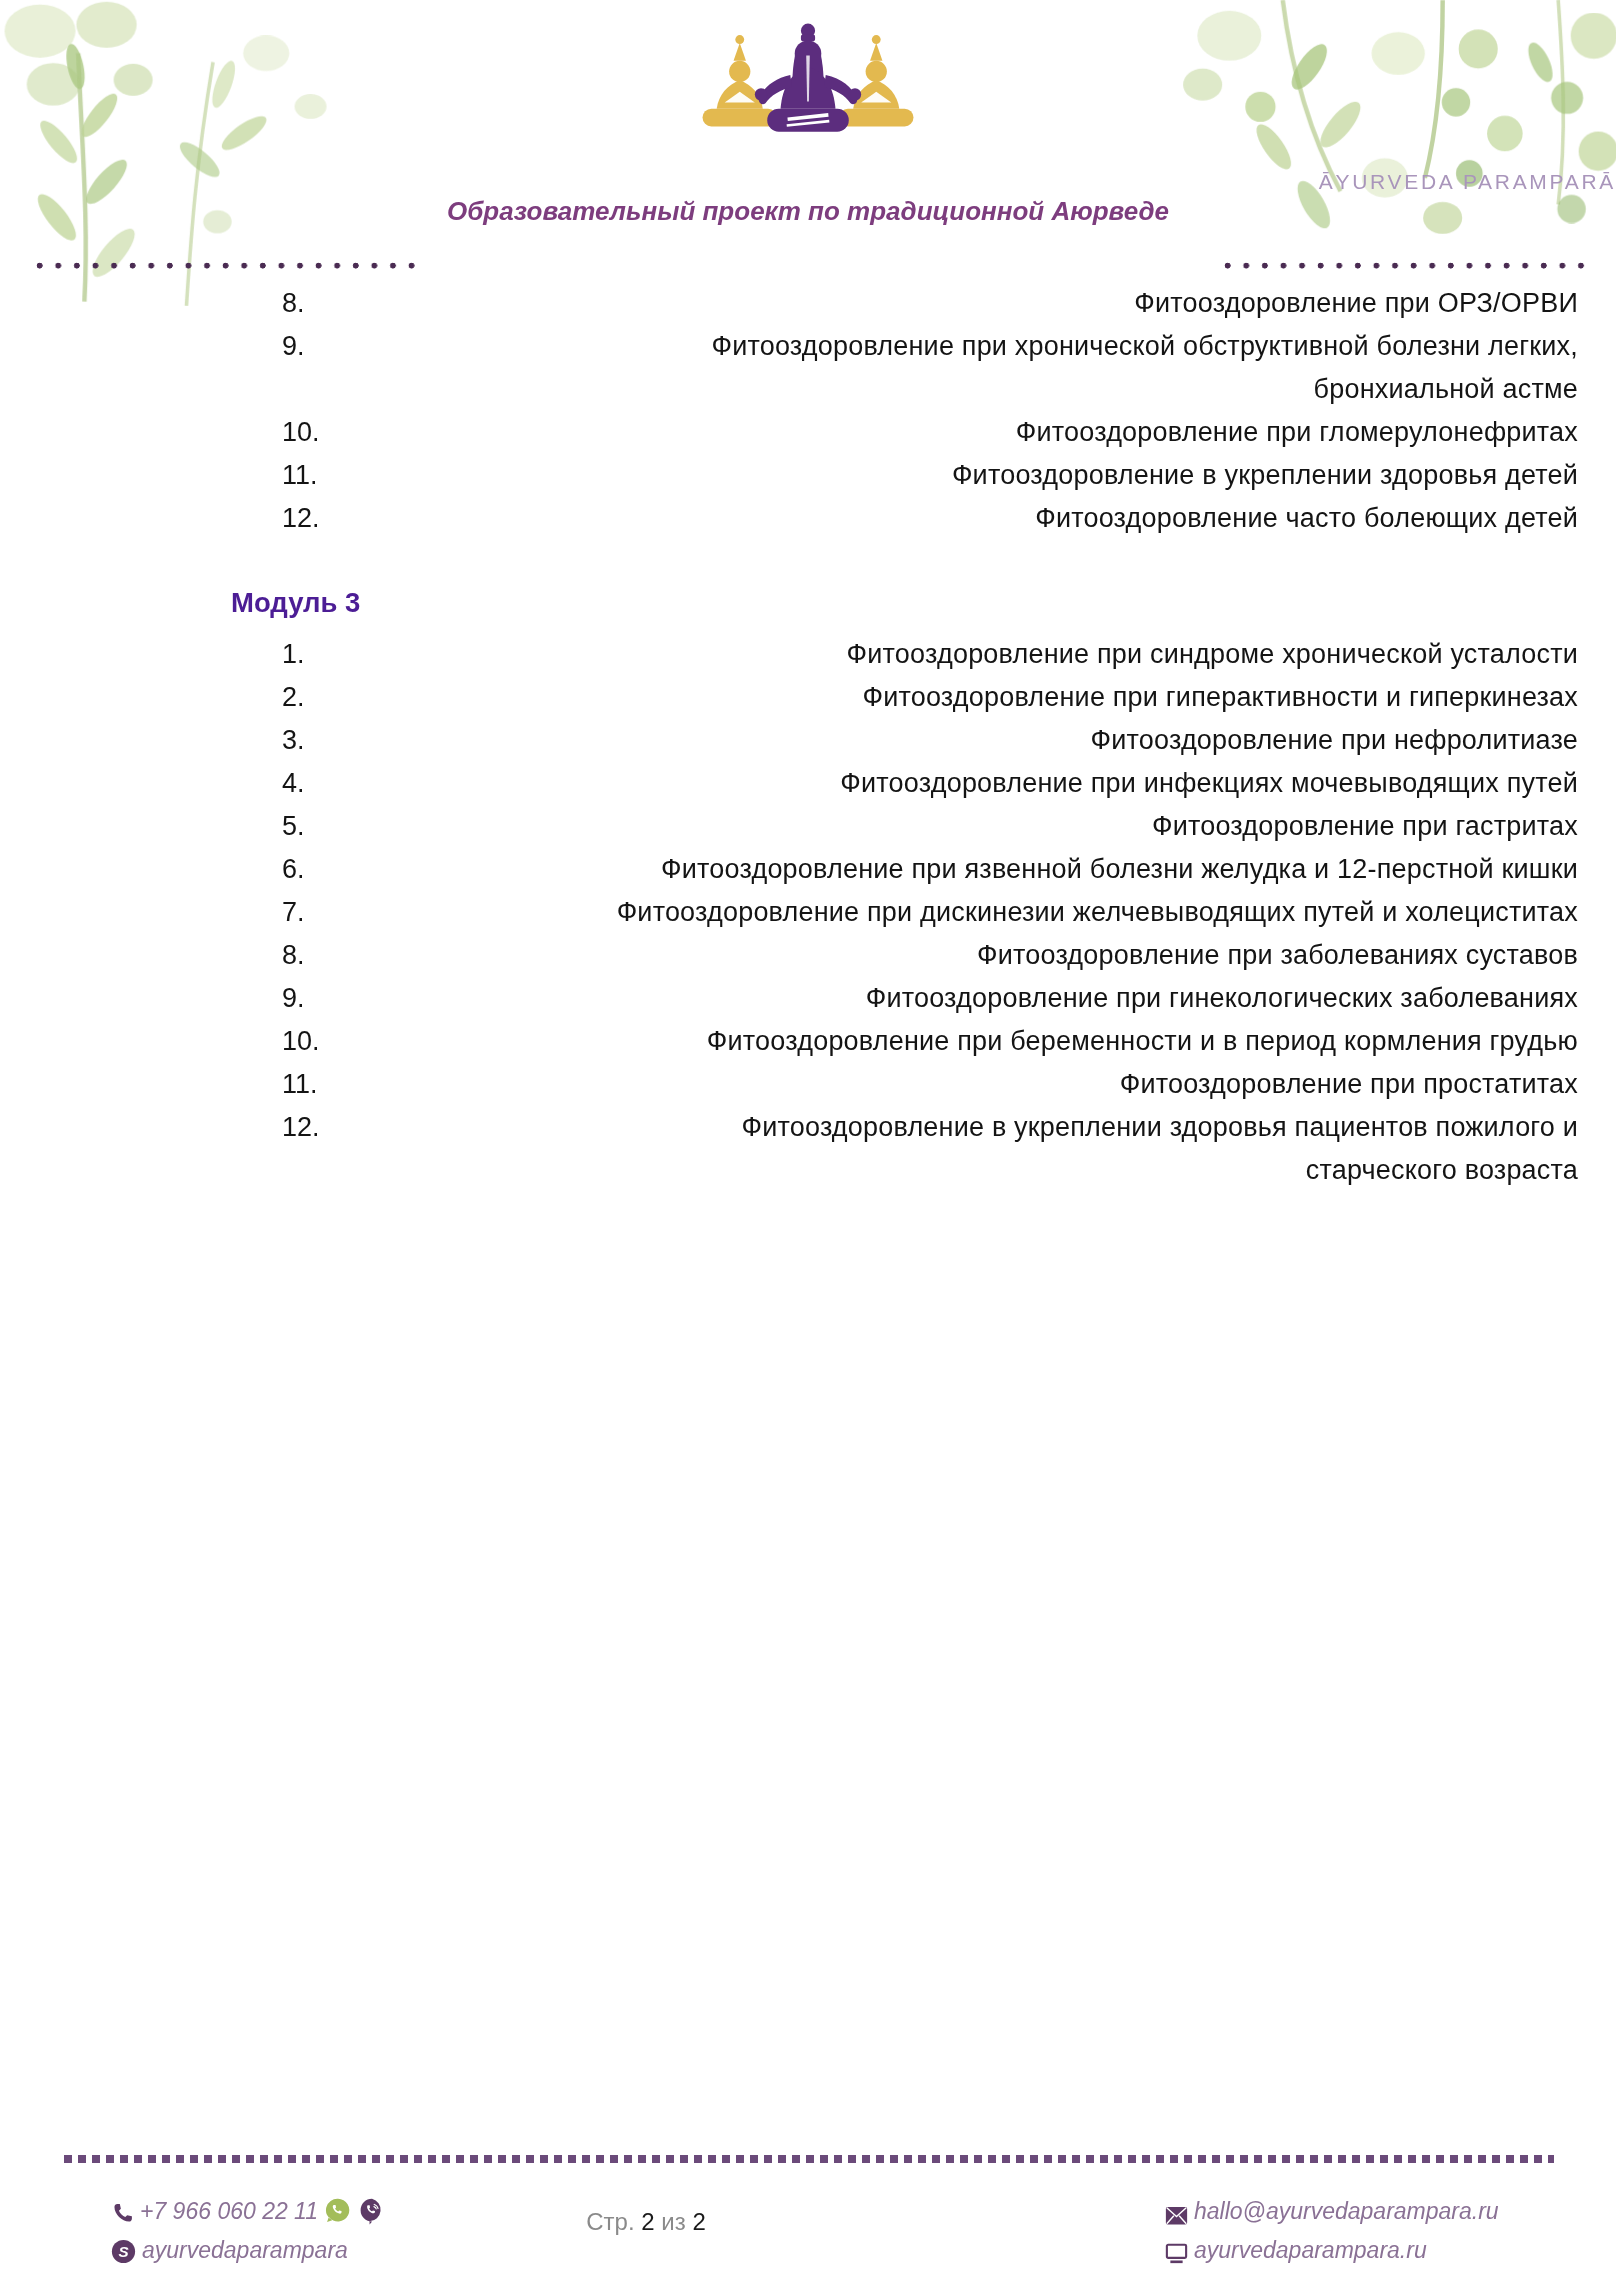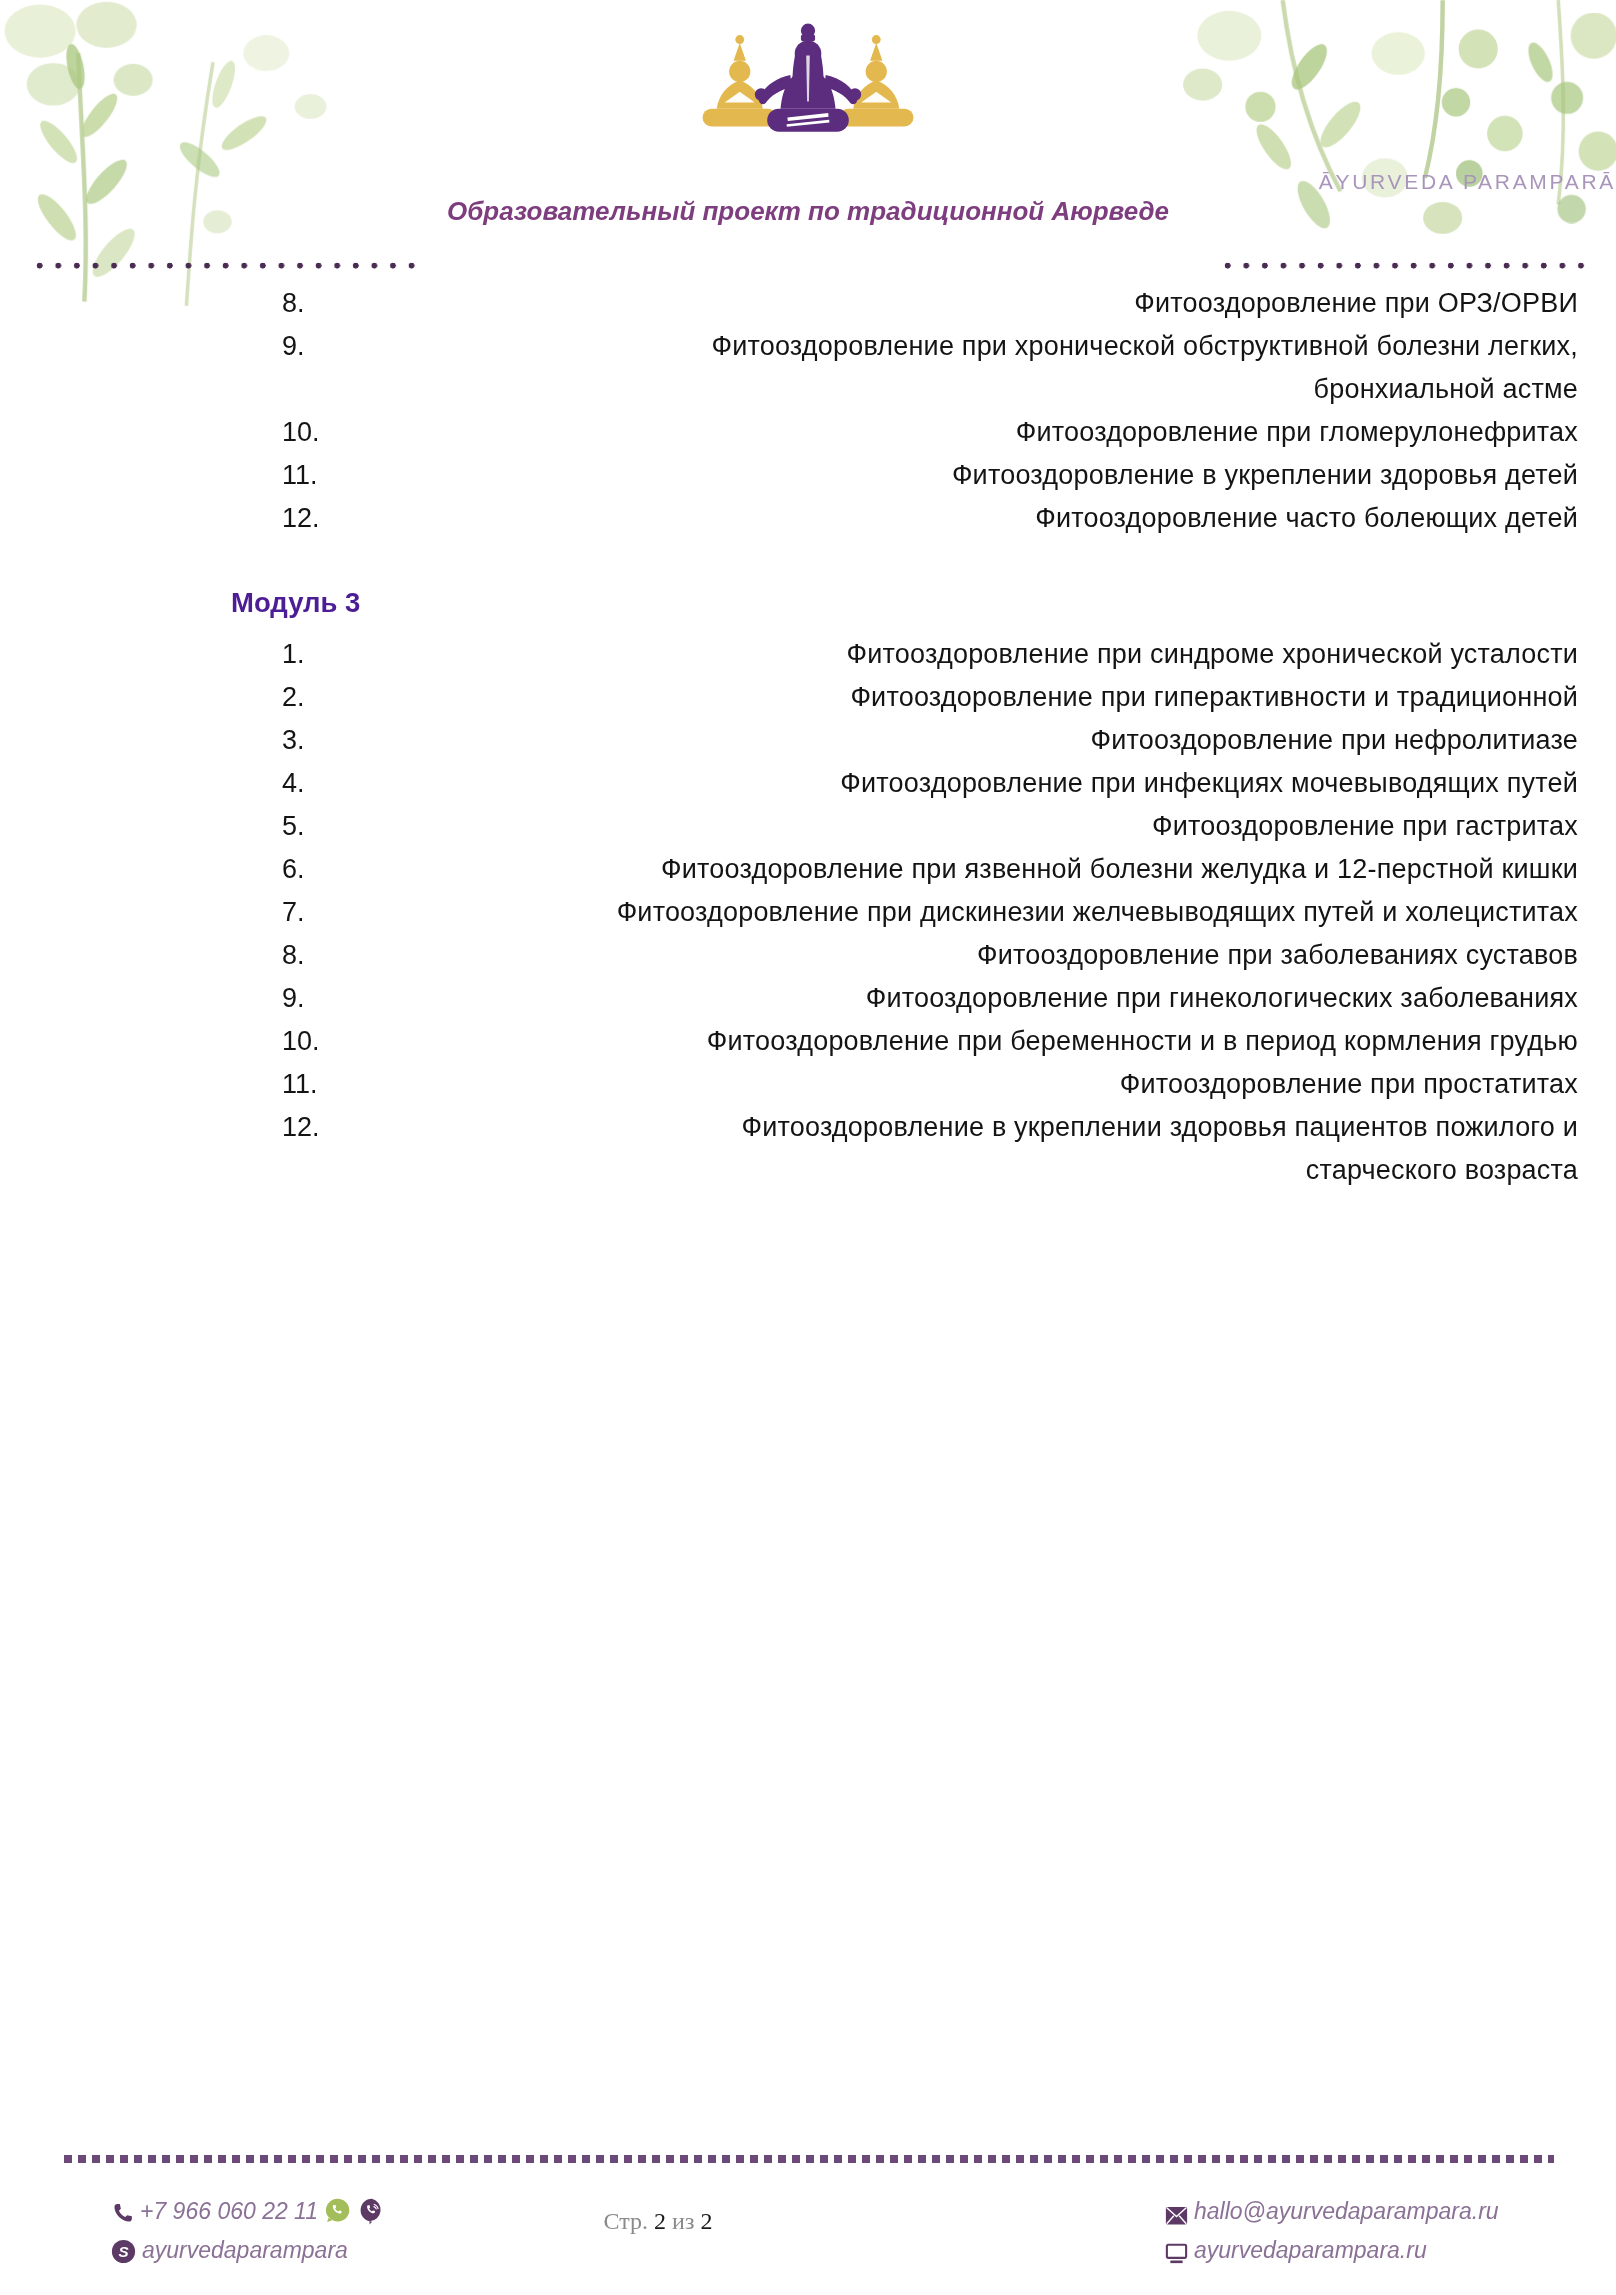--- a/index.html
+++ b/index.html
@@ -46,21 +46,21 @@
   .footer-rule{
     position:absolute;top:2155px;left:64px;width:1490px;height:8px;
     background:repeating-linear-gradient(90deg,#6b4a7a 0 8px,rgba(0,0,0,0) 8px 14px);
   }
   .footer-col{position:absolute;font-size:23px;color:#8a7195;}
   .footer-left{left:111px;top:2186px;}
   .footer-right{left:1165px;top:2186px;}
   .footer-row{display:flex;align-items:flex-end;gap:6px;height:39px;font-style:italic;}
   .footer-row .ic{display:inline-flex;flex:0 0 auto;}
   .footer-center{
-    position:absolute;top:2208px;left:12px;width:1292px;text-align:center;font-size:24px;font-family:Liberation Serif, serif;
+    position:absolute;top:2208px;left:0;width:1292px;text-align:center;font-size:24px;
   }
   .pg-gray{color:#8a8a8a;}
   .pg-num{color:#1a1a1a;}
 </style>
 </head>
 <body>
 
 <svg class="leaves leaves-left" width="355" height="306" viewBox="0 0 400 345">
   <g opacity="0.85">
     <ellipse cx="45" cy="35" rx="40" ry="30" fill="#dde8c4" opacity="0.8"></ellipse>
@@ -183,21 +183,21 @@
 
   <div class="module-heading">Модуль 3</div>
 
   <div class="num-list">
       <div class="li-row">
         <span class="li-num">1.</span>
         <span class="li-txt">Фитооздоровление при синдроме хронической усталости</span>
       </div>
       <div class="li-row">
         <span class="li-num">2.</span>
-        <span class="li-txt">Фитооздоровление при гиперактивности и традиционной</span>
+        <span class="li-txt">Фитооздоровление при гиперактивности и гиперкинезах</span>
       </div>
       <div class="li-row">
         <span class="li-num">3.</span>
         <span class="li-txt">Фитооздоровление при нефролитиазе</span>
       </div>
       <div class="li-row">
         <span class="li-num">4.</span>
         <span class="li-txt">Фитооздоровление при инфекциях мочевыводящих путей</span>
       </div>
       <div class="li-row">

